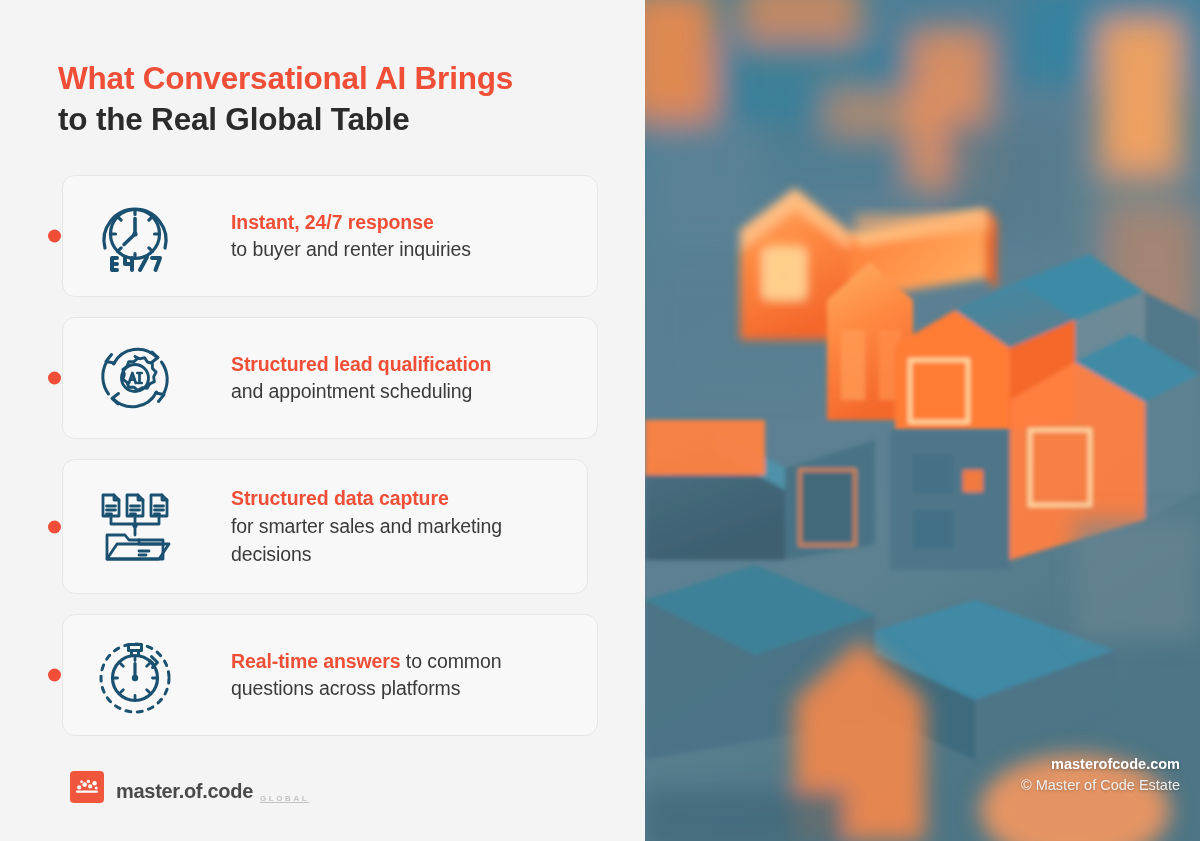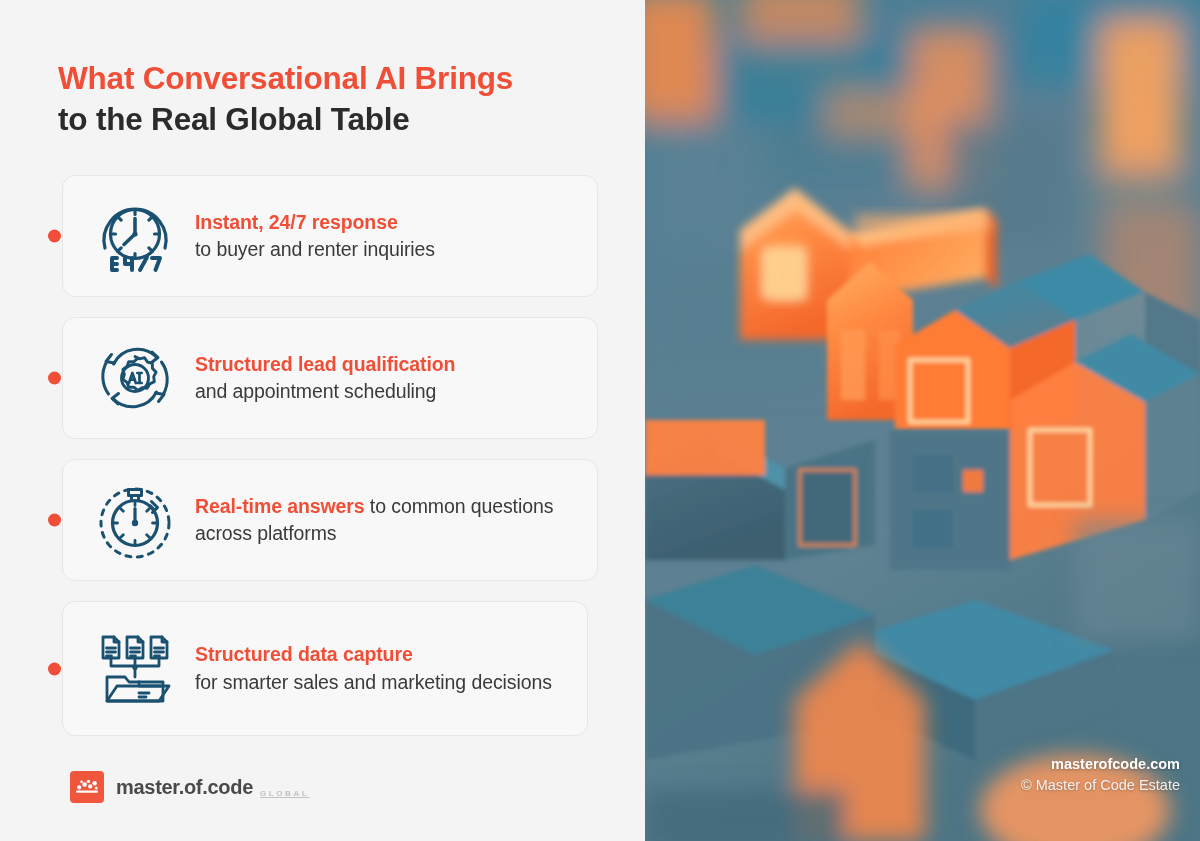--- a/index.html
+++ b/index.html
@@ -36,20 +36,21 @@
     position:relative;
     margin:0 0 20px 62px;
     width:536px;
     min-height:122px;
     background:#f8f8f8;
     border:1px solid #e6e6e6;
     border-radius:13px;
     display:flex;
     align-items:center;
     padding:14px 22px 14px 26px;
+    gap:36px;
   }
   .card.c4 { width:526px; min-height:135px; }
 
   .bullet {
     position:absolute;
     left:-15px; top:50%;
     transform:translateY(-50%);
     width:13px; height:13px;
     border-radius:50%;
     background:#F04E37;
@@ -69,21 +70,21 @@
     color:#3A3A3A;
     letter-spacing:-0.1px;
   }
   .card-text .hl { color:#F04E37; font-weight:bold; }
   .card-text .rest { color:#3A3A3A; }
 
   
   .footer-logo {
     position:absolute;
     left:70px; bottom:38px;
-    display:flex; align-items:center;
+    display:flex; align-items:flex-end;
   }
   .logo-mark {
     width:34px; height:32px;
     border-radius:4px;
     background:#F0563C;
     margin-right:12px;
     display:flex; align-items:center; justify-content:center;
   }
   .logo-word {
     font-size:20px;
@@ -184,20 +185,55 @@
               <path d="M44.5 35 v10 M42.3 35 h4.4 M42.3 45 h4.4"></path>
             </g>
           </svg>
         </span>
         <div class="card-text">
           <span class="hl">Structured lead qualification</span><br>
           <span class="rest"> and appointment scheduling</span>
         </div>
       </div>
 
+      <div class="card c4">
+        <span class="bullet"></span>
+        <span class="icon-wrap">
+          <svg width="80" height="80" viewBox="0 0 80 80" fill="none" stroke="#1B5170" stroke-width="2.8" stroke-linecap="round" stroke-linejoin="round">
+            <g>
+              <path d="M8 8 h11 l5 5 v16 h-16 z"></path>
+              <path d="M19 8 v5 h5"></path>
+              <path d="M11.5 19 h9 M11.5 23 h9 M11.5 27 h5"></path>
+            </g>
+            <g>
+              <path d="M32 8 h11 l5 5 v16 h-16 z"></path>
+              <path d="M43 8 v5 h5"></path>
+              <path d="M35.5 19 h9 M35.5 23 h9 M35.5 27 h5"></path>
+            </g>
+            <g>
+              <path d="M56 8 h11 l5 5 v16 h-16 z"></path>
+              <path d="M67 8 v5 h5"></path>
+              <path d="M59.5 19 h9 M59.5 23 h9 M59.5 27 h5"></path>
+            </g>
+            <path d="M16 29 v8 h48 v-8"></path>
+            <path d="M40 29 v8"></path>
+            <circle cx="40" cy="38.5" r="2.6" fill="#1B5170" stroke="none"></circle>
+            <path d="M40 41 v7"></path>
+            <path d="M12 48 h18 l4 5 h34 v19 H12 z"></path>
+            <path d="M44 53 v4 h22"></path>
+            <path d="M12 72 L22 57 h52 L64 72 z"></path>
+            <path d="M44 64 h10 M44 68 h7"></path>
+          </svg>
+        </span>
+        <div class="card-text">
+          <span class="hl">Structured data capture</span><br>
+          <span class="rest"> for smarter sales and marketing decisions</span>
+        </div>
+      </div>
+
       <div class="card c3">
         <span class="bullet"></span>
         <span class="icon-wrap">
           <svg width="80" height="80" viewBox="0 0 80 80" fill="none" stroke="#1B5170" stroke-width="3" stroke-linecap="round" stroke-linejoin="round">
             <circle cx="40" cy="43" r="34" stroke-width="3" stroke-dasharray="5 6.5"></circle>
             <circle cx="40" cy="43" r="22.5" stroke-width="3.2"></circle>
             <path d="M33.5 9.5 h13 v6 h-13 z" stroke-width="3"></path>
             <path d="M36.5 15.5 v5 M43.5 15.5 v5"></path>
             <path d="M56.5 21.5 l6 6 -5 5" stroke-width="3"></path>
             <path d="M55 25.5 l4 4"></path>
@@ -205,55 +241,20 @@
             <circle cx="40" cy="43" r="3.2" fill="#1B5170" stroke="none"></circle>
             <g stroke-width="2.8">
               <path d="M40 21.5 v4 M40 60.5 v4 M18.5 43 h4 M57.5 43 h4"></path>
               <path d="M25.5 28.5 l2.8 2.8 M51.7 54.7 l2.8 2.8
                        M54.5 28.5 l-2.8 2.8 M28.3 54.7 l-2.8 2.8"></path>
             </g>
           </svg>
         </span>
         <div class="card-text">
           <span class="hl">Real-time answers</span><span class="rest"> to common questions across platforms</span>
-        </div>
-      </div>
-
-      <div class="card c4">
-        <span class="bullet"></span>
-        <span class="icon-wrap">
-          <svg width="80" height="80" viewBox="0 0 80 80" fill="none" stroke="#1B5170" stroke-width="2.8" stroke-linecap="round" stroke-linejoin="round">
-            <g>
-              <path d="M8 8 h11 l5 5 v16 h-16 z"></path>
-              <path d="M19 8 v5 h5"></path>
-              <path d="M11.5 19 h9 M11.5 23 h9 M11.5 27 h5"></path>
-            </g>
-            <g>
-              <path d="M32 8 h11 l5 5 v16 h-16 z"></path>
-              <path d="M43 8 v5 h5"></path>
-              <path d="M35.5 19 h9 M35.5 23 h9 M35.5 27 h5"></path>
-            </g>
-            <g>
-              <path d="M56 8 h11 l5 5 v16 h-16 z"></path>
-              <path d="M67 8 v5 h5"></path>
-              <path d="M59.5 19 h9 M59.5 23 h9 M59.5 27 h5"></path>
-            </g>
-            <path d="M16 29 v8 h48 v-8"></path>
-            <path d="M40 29 v8"></path>
-            <circle cx="40" cy="38.5" r="2.6" fill="#1B5170" stroke="none"></circle>
-            <path d="M40 41 v7"></path>
-            <path d="M12 48 h18 l4 5 h34 v19 H12 z"></path>
-            <path d="M44 53 v4 h22"></path>
-            <path d="M12 72 L22 57 h52 L64 72 z"></path>
-            <path d="M44 64 h10 M44 68 h7"></path>
-          </svg>
-        </span>
-        <div class="card-text">
-          <span class="hl">Structured data capture</span><br>
-          <span class="rest"> for smarter sales and marketing decisions</span>
         </div>
       </div>
 
     </div>
 
     <div class="footer-logo">
       <span class="logo-mark">
         <svg width="24" height="16" viewBox="0 0 24 16" fill="#ffffff">
           <rect x="1" y="11.5" width="22" height="2.2" rx="1"></rect>
           <circle cx="4.2" cy="8.4" r="2.1"></circle>

